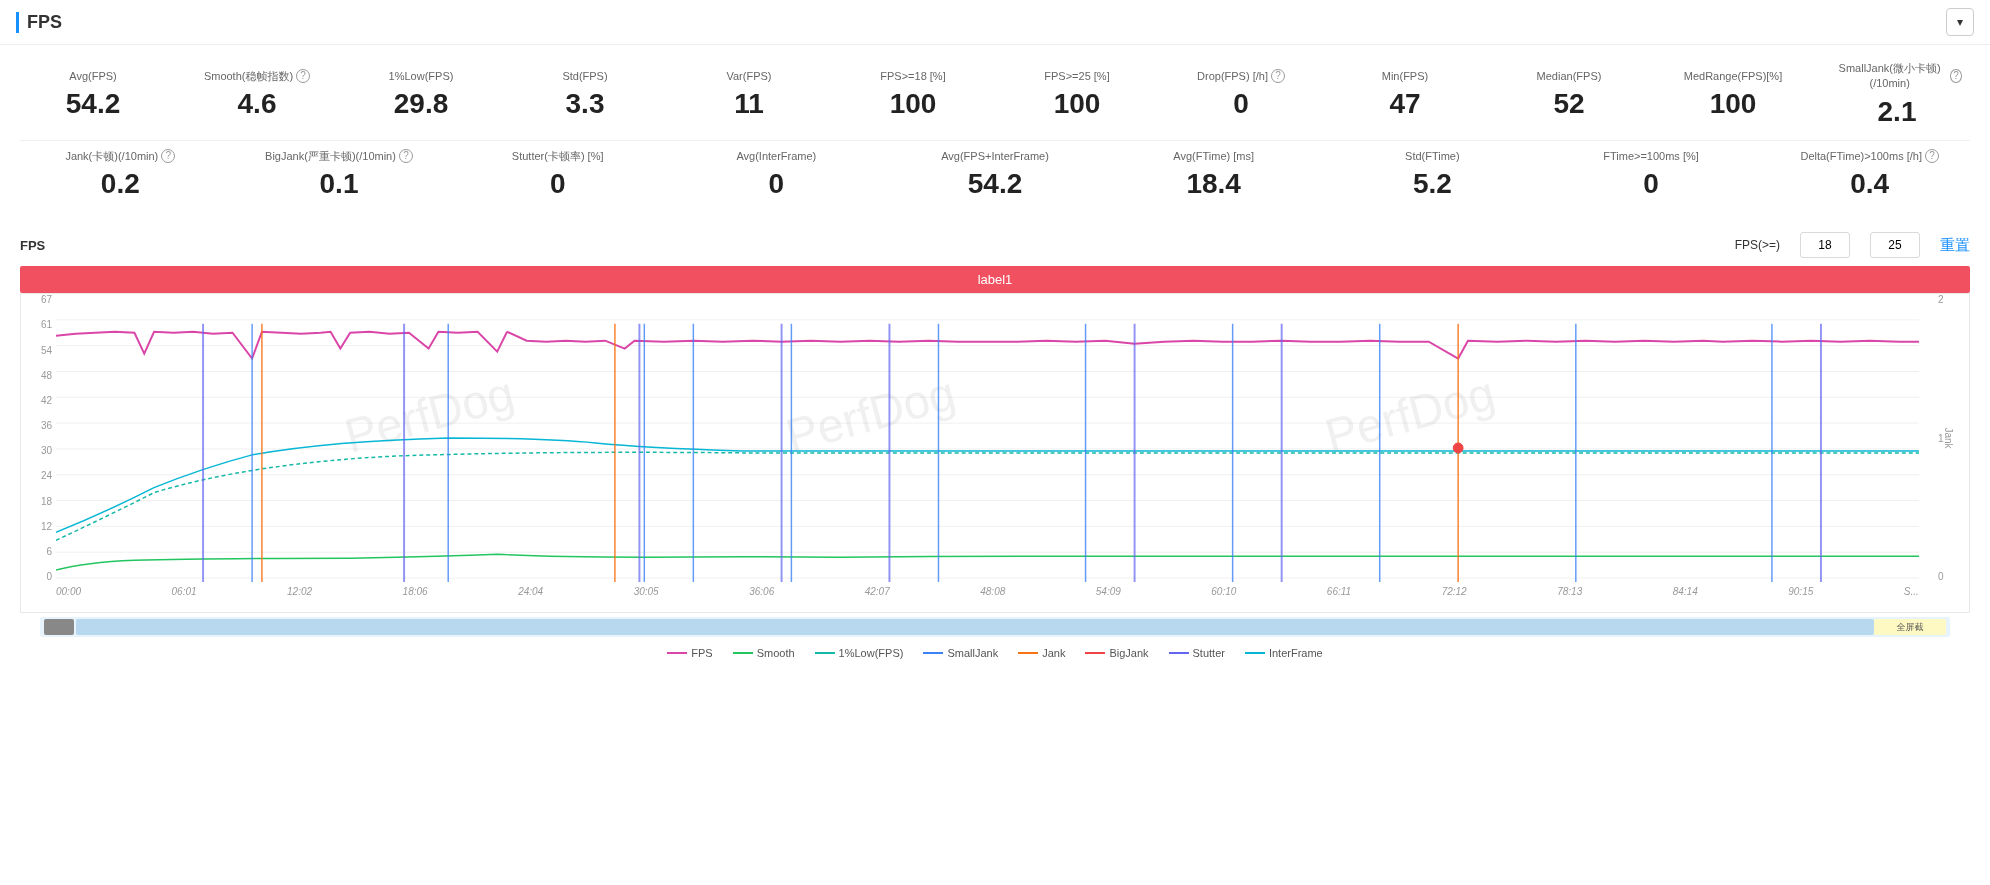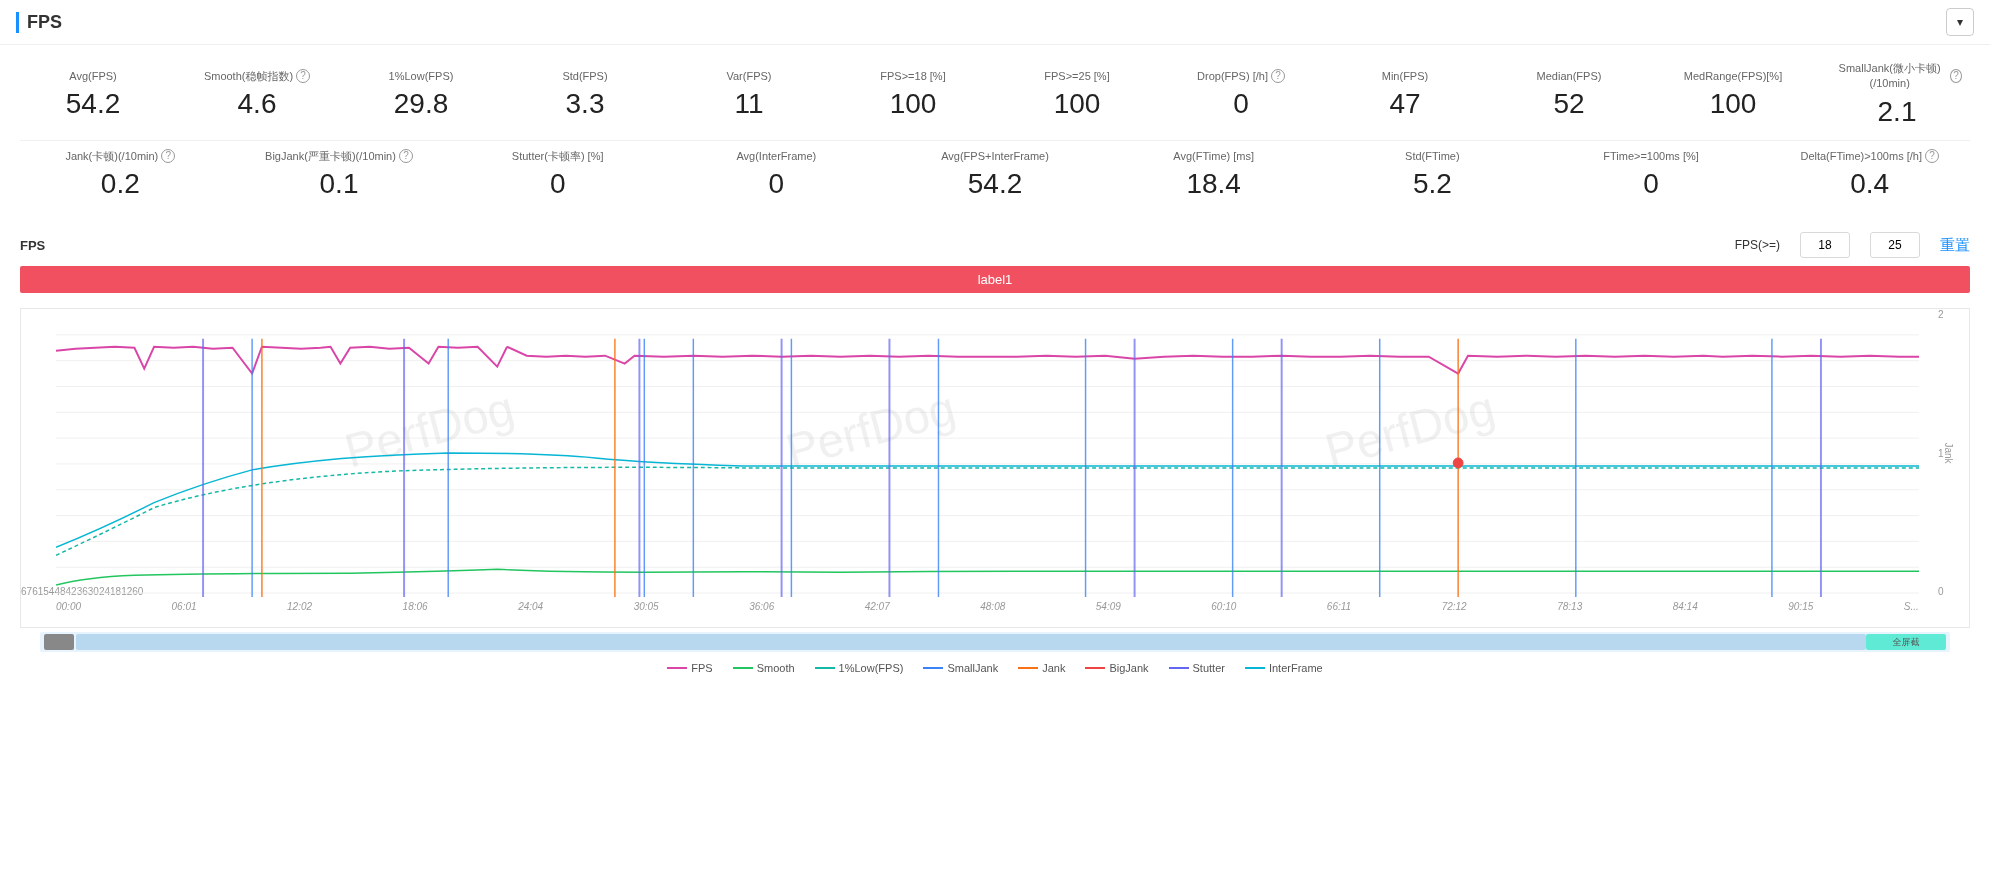--- a/index.html
+++ b/index.html
@@ -6,38 +6,38 @@
     body { background: #fff; font-family: 'Microsoft YaHei', Arial, sans-serif; font-size: 12px; color: #333; width: 1990px; overflow-x: hidden; }
 
     .header { display: flex; align-items: center; padding: 8px 16px; border-bottom: 1px solid #eee; }
     .header-title { font-size: 18px; font-weight: bold; color: #333; border-left: 3px solid #1890ff; padding-left: 8px; }
     .header-collapse { margin-left: auto; width: 28px; height: 28px; border: 1px solid #ccc; border-radius: 4px; display: flex; align-items: center; justify-content: center; cursor: pointer; }
 
     .metrics-section { padding: 12px 20px; }
     .metrics-row { display: flex; align-items: center; gap: 18px; margin-bottom: 8px; }
     .metric-item { flex: 1; text-align: center; padding: 4px 8px; }
     .metric-label { font-size: 11px; color: #666; margin-bottom: 4px; line-height: 1.4; display: flex; align-items: center; justify-content: center; gap: 3px; }
-    .metric-value { font-size: 28px; font-weight: 400; color: #222; }
+    .metric-value { font-size: 28px; font-weight: 700; color: #222; }
     .help-icon { width: 14px; height: 14px; border-radius: 50%; border: 1px solid #999; display: inline-flex; align-items: center; justify-content: center; font-size: 10px; color: #999; cursor: pointer; }
 
     .divider { width: 100%; height: 1px; background: #f0f0f0; margin: 4px 0; }
 
     .chart-section { padding: 8px 20px; }
     .chart-header { display: flex; align-items: center; margin-bottom: 8px; }
     .chart-title { font-size: 13px; font-weight: bold; color: #333; }
     .fps-filter { margin-left: auto; display: flex; align-items: center; gap: 20px; font-size: 12px; }
     .fps-filter-label { color: #333; }
     .fps-input { width: 50px; height: 26px; border: 1px solid #d9d9d9; border-radius: 3px; text-align: center; font-size: 12px; }
     .reset-btn { color: #1890ff; cursor: pointer; font-size: 15px; }
 
-    .label-bar { background: #f05060; color: #fff; text-align: center; padding: 6px; font-size: 13px; border-radius: 2px; margin-bottom: 15px; }
+    .label-bar { background: #f05060; color: #fff; text-align: center; padding: 6px; font-size: 13px; border-radius: 2px; margin-bottom: 0; }
 
     .chart-container { position: relative; width: 100%; height: 320px; background: #fff; border: 1px solid #e8e8e8; }
 
-    .y-axis-left { position: absolute; left: 0; top: 0; bottom: 30px; width: 35px; display: flex; justify-content: space-between; align-items: flex-end; padding-right: 4px; }
+    .y-axis-left { position: absolute; left: 0; top: 0; bottom: 30px; width: 35px; display: flex; flex-direction: column; justify-content: space-between; align-items: flex-end; padding-right: 4px; }
     .y-label { font-size: 10px; color: #999; }
 
     .y-axis-right { position: absolute; right: 0; top: 0; bottom: 30px; width: 35px; display: flex; flex-direction: column; justify-content: space-between; align-items: flex-start; padding-left: 4px; }
     .y-axis-right-label { position: absolute; right: 10px; top: 50%; transform: translateY(-50%) rotate(90deg); font-size: 10px; color: #999; white-space: nowrap; }
 
     .plot-area { position: absolute; left: 35px; right: 50px; top: 0; bottom: 30px; overflow: hidden; }
 
     .x-axis { position: absolute; left: 35px; right: 50px; bottom: 0; height: 30px; display: flex; justify-content: space-between; align-items: flex-start; padding-top: 4px; font-style: italic; }
     .x-label { font-size: 10px; color: #999; }
 
@@ -286,21 +286,21 @@
         <span class="x-label">78:13</span>
         <span class="x-label">84:14</span>
         <span class="x-label">90:15</span>
         <span class="x-label">S...</span>
       </div>
     </div>
 
     <div class="scrollbar-area">
       <div class="scrollbar-thumb"></div>
       <div style="flex:1; height:16px; background: #b8d8f0; margin-left:2px; border-radius:2px;"></div>
-      <div style="width:80px; height:16px; background:#5eead4; margin-left:auto; margin-right:4px; border-radius:2px; display:flex; align-items:center; justify-content:center;">
+      <div style="width:72px; height:16px; background:#fef9c3; margin-left:auto; margin-right:4px; border-radius:2px; display:flex; align-items:center; justify-content:center;">
         <span style="font-size:9px; color:#555;">全屏截</span>
       </div>
     </div>
 
     <div class="legend">
       <div class="legend-item">
         <div class="legend-line" style="background:#d946a8;"></div>
         <span>FPS</span>
       </div>
       <div class="legend-item">

